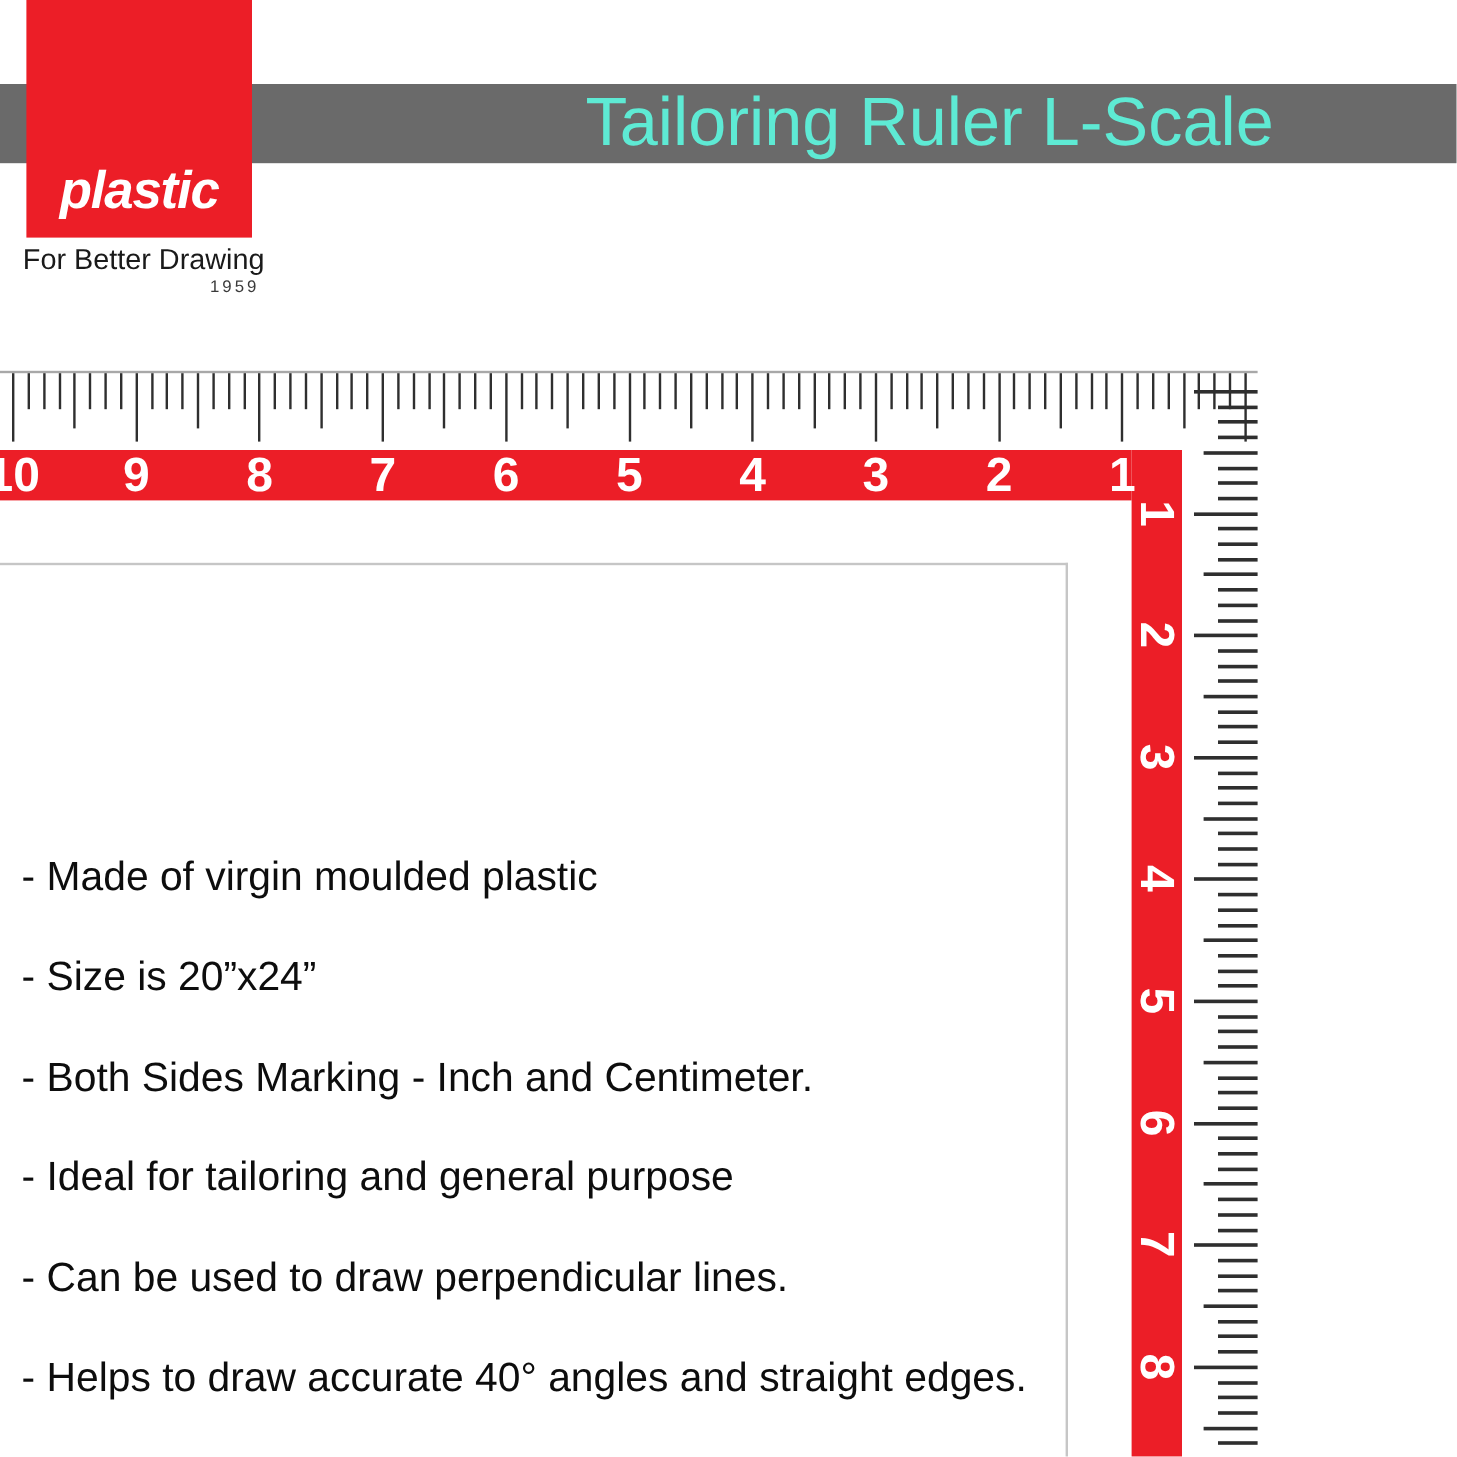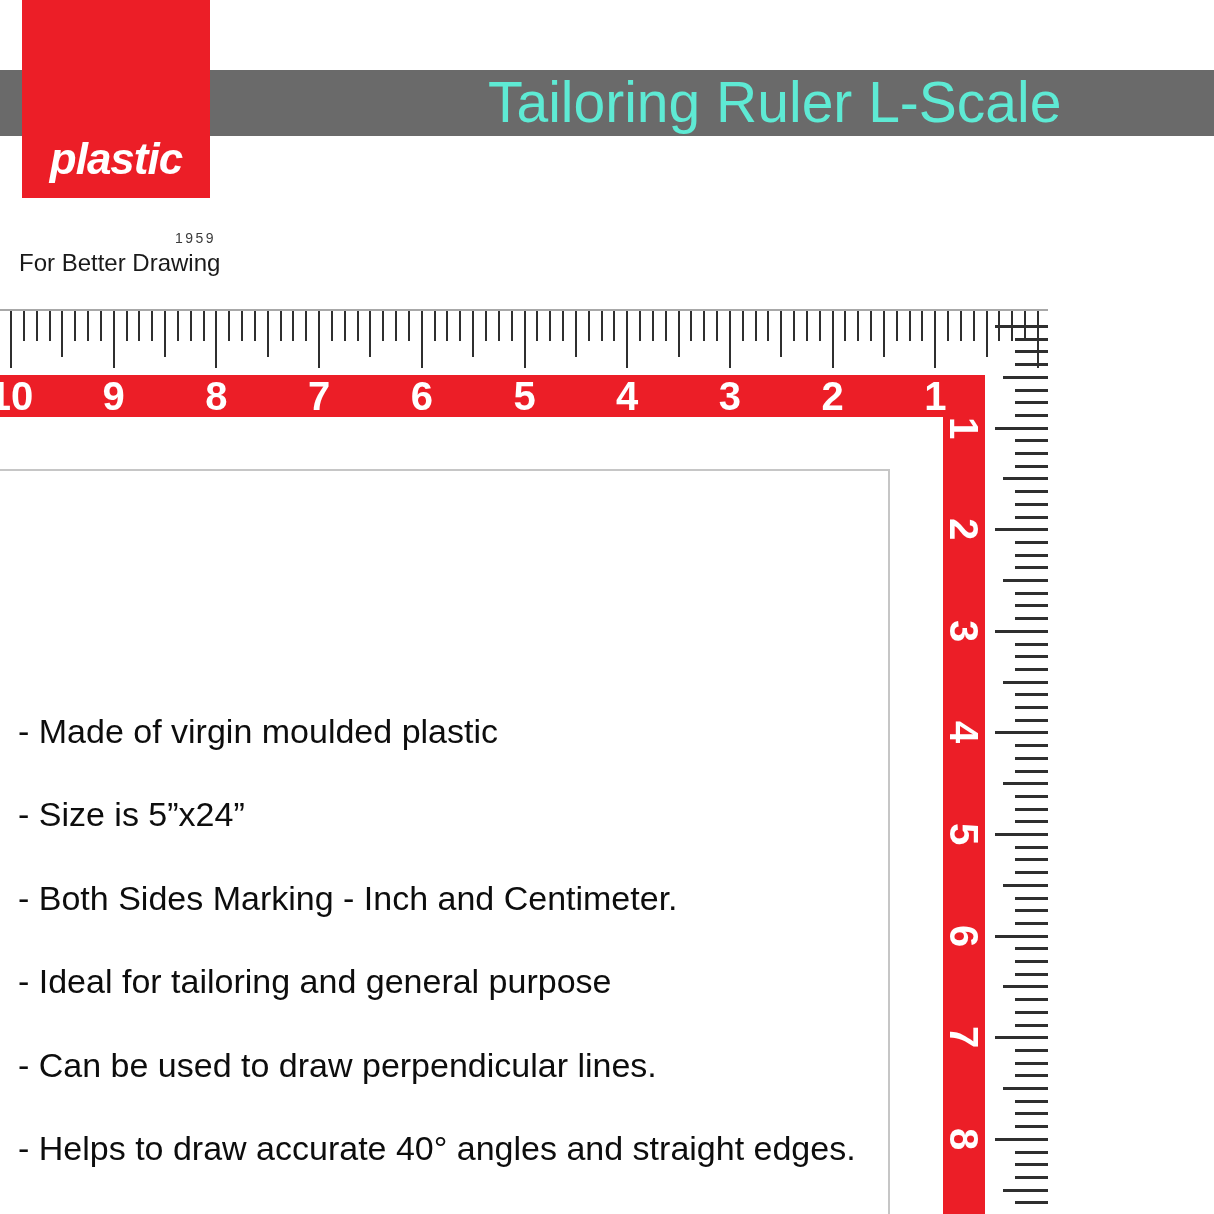--- a/index.html
+++ b/index.html
@@ -11,21 +11,21 @@
   .banner{position:absolute;left:0;top:70px;width:1214px;height:66px;}
   .banner-title{
     position:absolute;left:488px;top:0;height:66px;line-height:64px;
     color:#5eead4;font-size:57px;font-weight:400;white-space:nowrap;letter-spacing:0px;
   }
   .logo{position:absolute;left:22px;top:0;width:188px;height:198px;}
   .brand{
     position:absolute;left:0;right:0;bottom:14px;text-align:center;
     color:#fff;font-size:44px;font-weight:bold;font-style:italic;letter-spacing:-1px;
   }
-  .tagline{position:absolute;left:19px;top:203px;width:200px;color:#1a1a1a;font-size:24px;white-space:nowrap;margin-top:46px;}
+  .tagline{position:absolute;left:19px;top:203px;width:200px;color:#1a1a1a;font-size:24px;white-space:nowrap;}
   .year{position:absolute;left:175px;top:230px;color:#3a3a3a;font-size:14px;letter-spacing:2.5px;}
   
   .ruler-topline{position:absolute;left:0;top:309px;width:1048px;height:2px;}
   .htick{position:absolute;width:2px;top:311px;}
   .vtick{position:absolute;height:3px;}
   .hband{position:absolute;left:0;top:375px;width:943px;height:42px;}
   .vband{position:absolute;left:943px;top:375px;width:42px;height:839px;}
   .hnum{
     position:absolute;top:375px;height:42px;line-height:42px;width:60px;margin-left:-30px;
     text-align:center;color:#fff;font-size:40px;font-weight:bold;
@@ -238,20 +238,20 @@
         <div class="vnum" style="top: 1037.2px;">7</div>
         <div class="vnum" style="top: 1138.8px;">8</div>
       </div>
   </div>
 
   <div class="panel-top" style="background: rgb(198, 198, 198);"></div>
   <div class="panel-right" style="background: rgb(198, 198, 198);"></div>
 
   <div>
     <div class="feature" style="top:712px">- Made of virgin moulded plastic</div>
-    <div class="feature" style="top:795px">- Size is 5”x24”</div>
+    <div class="feature" style="top:795px">- Size is 20”x24”</div>
     <div class="feature" style="top:879px">- Both Sides Marking - Inch and Centimeter.</div>
     <div class="feature" style="top:962px">- Ideal  for tailoring and general purpose</div>
     <div class="feature" style="top:1046px">- Can be used to draw perpendicular lines.</div>
     <div class="feature" style="top:1129px">- Helps to draw accurate 40° angles and straight edges.</div>
   </div>
 
 </div>
 
 </body></html>

